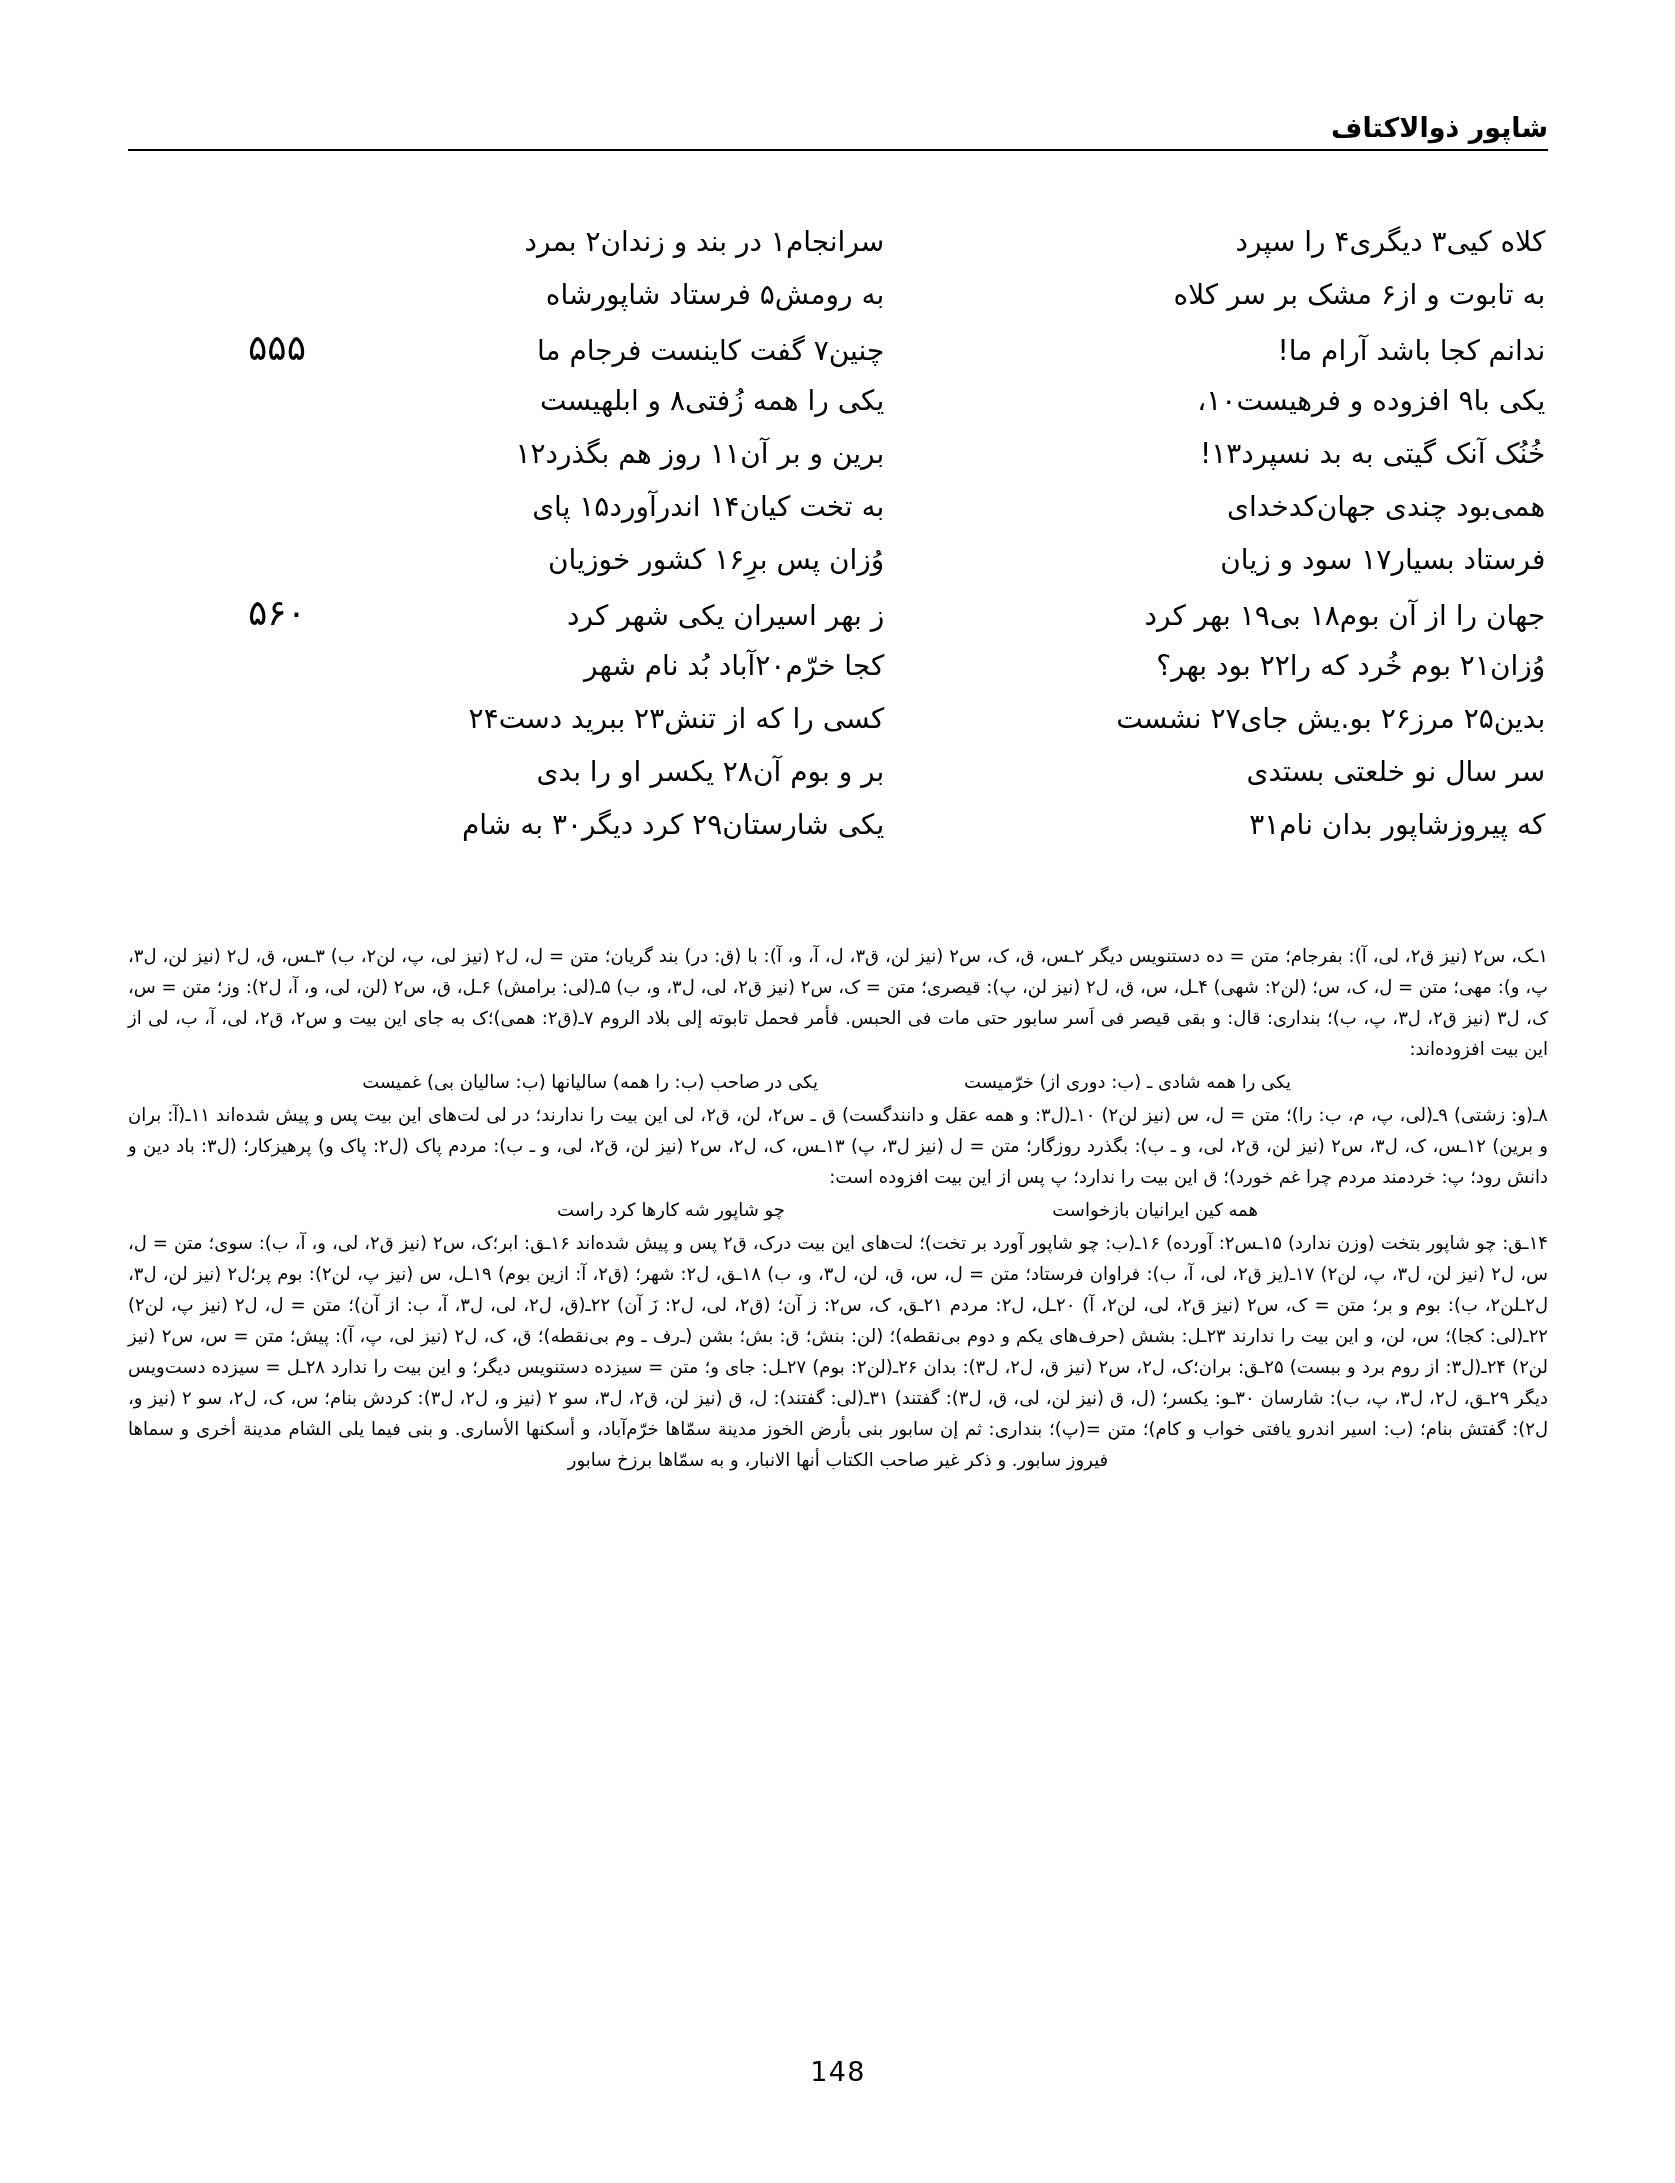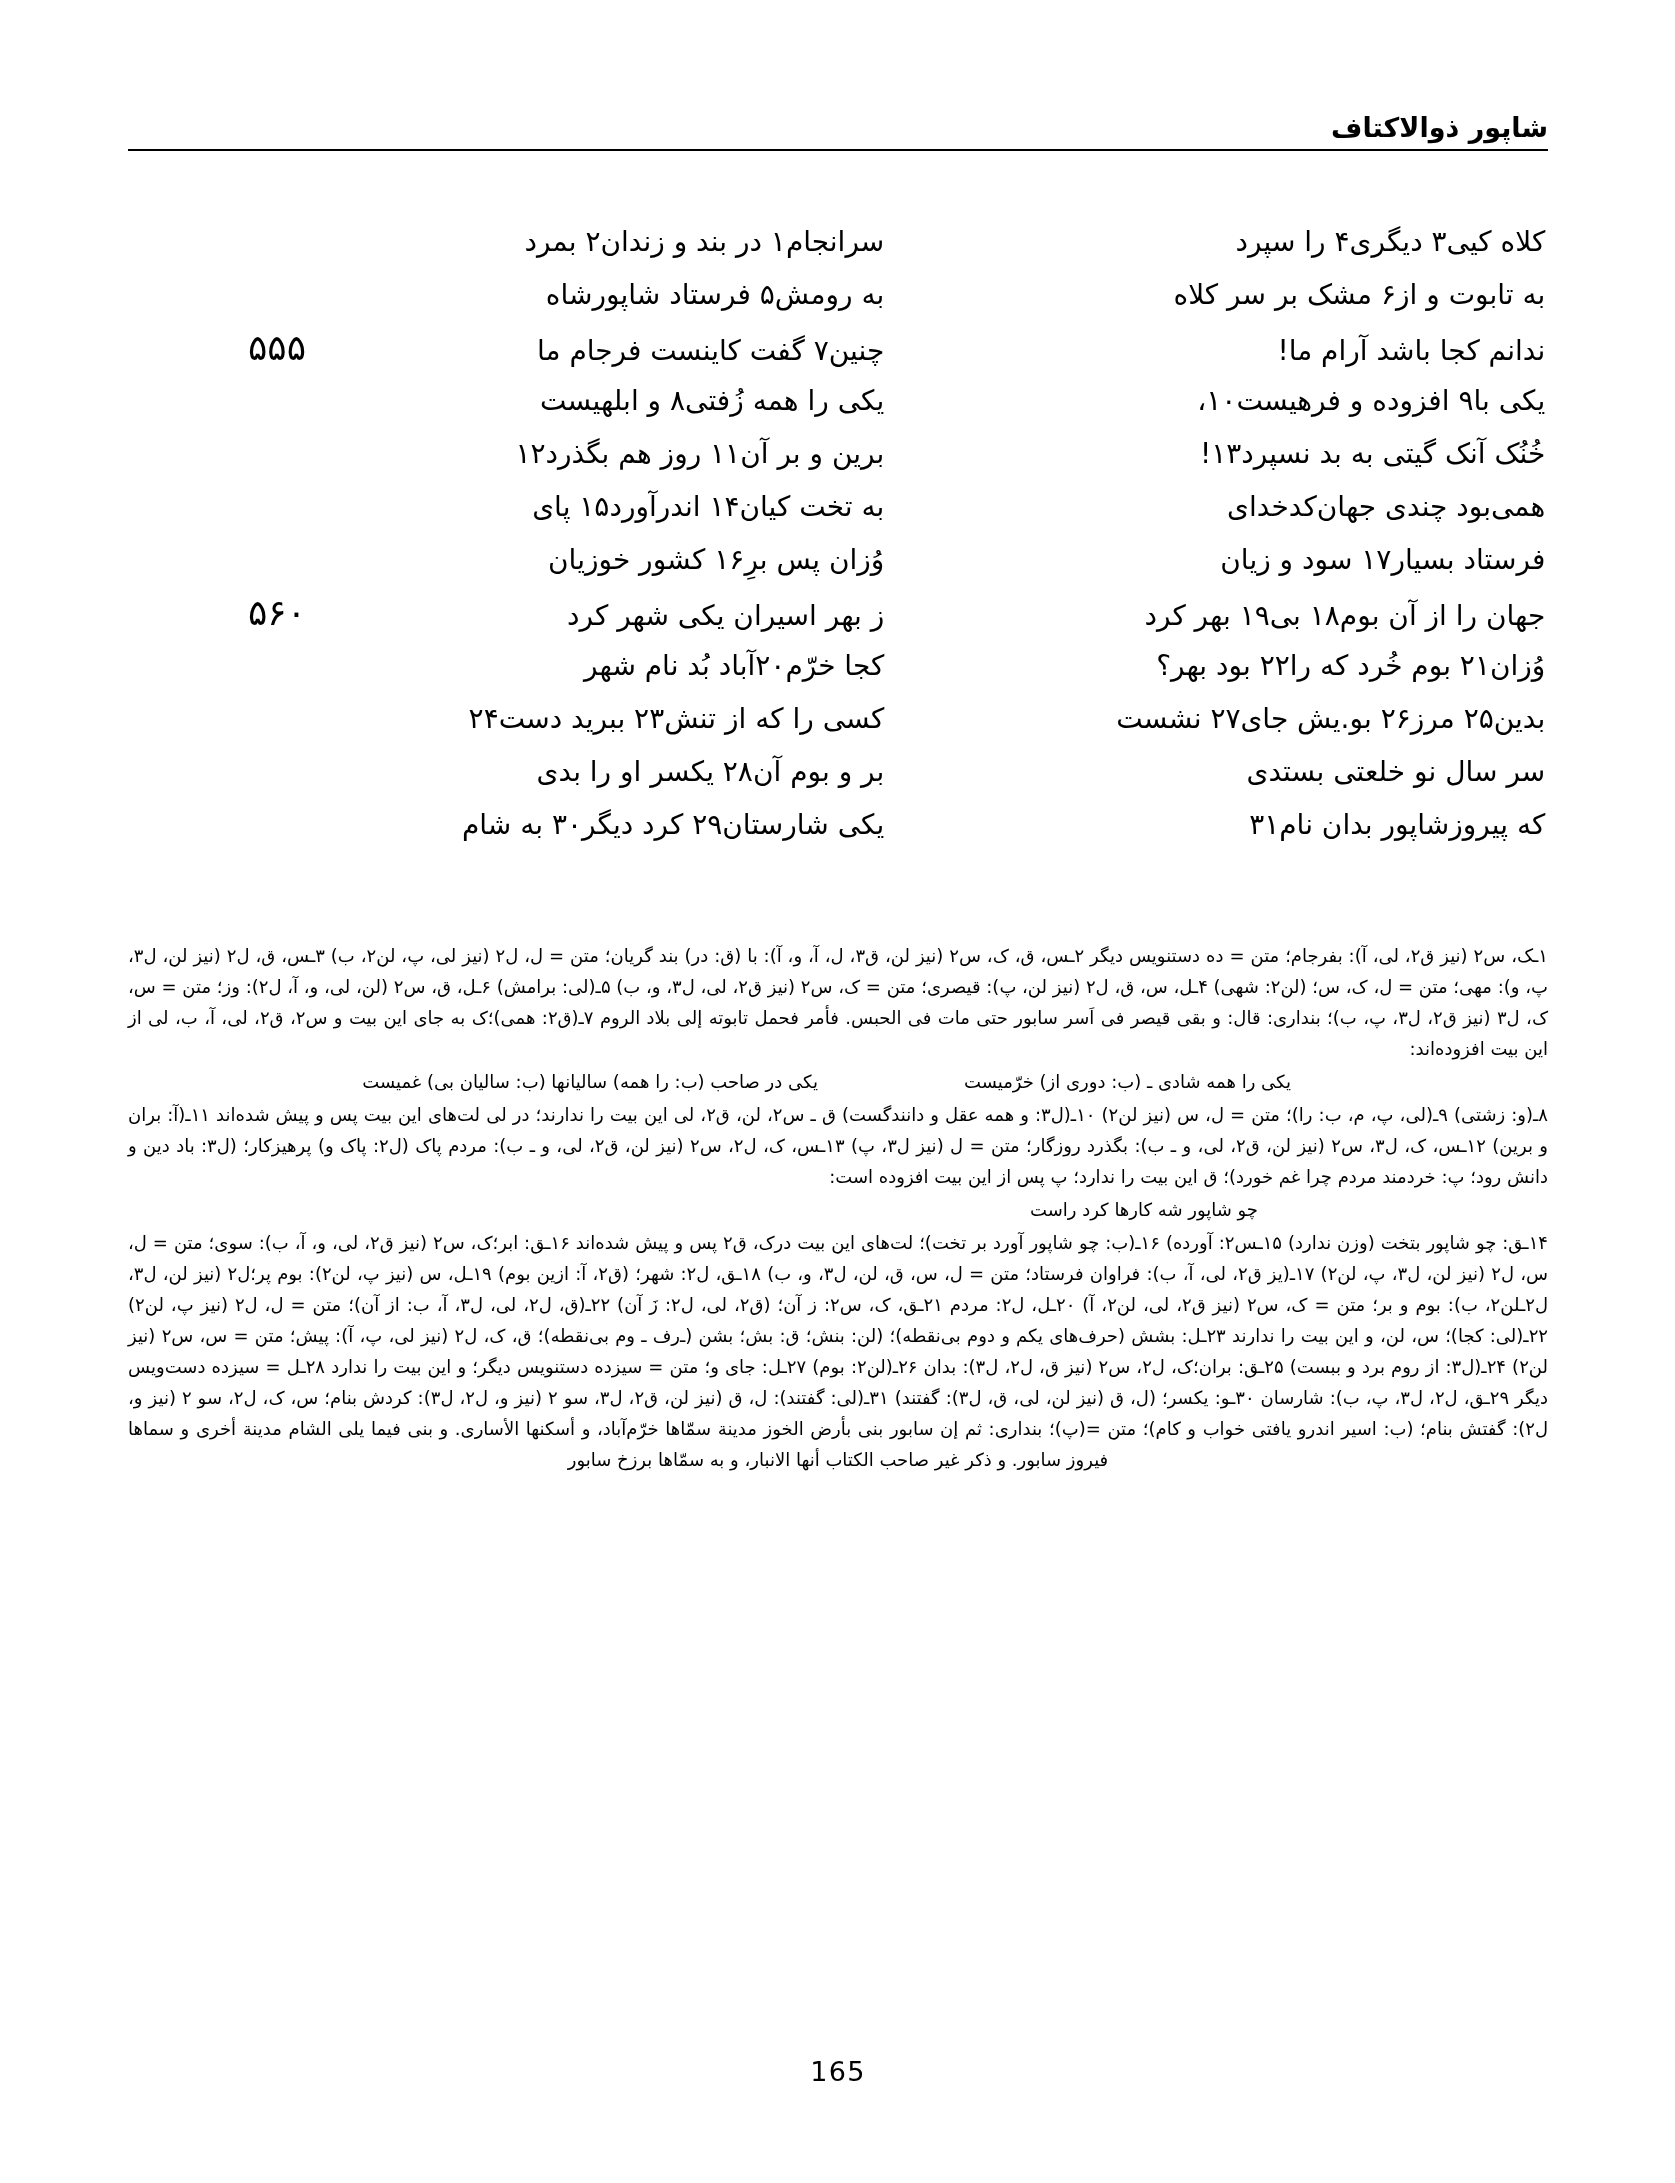--- a/index.html
+++ b/index.html
@@ -267,23 +267,24 @@
     <p class="app-para">۱ـک، س۲ (نیز ق۲، لی، آ): بفرجام؛ متن = ده دستنویس دیگر   ۲ـس، ق، ک، س۲ (نیز لن، ق۳، ل، آ، و، آ): با (ق: در) بند گریان؛ متن = ل، ل۲ (نیز لی، پ، لن۲، ب)   ۳ـس، ق، ل۲ (نیز لن، ل۳، پ، و): مهی؛ متن = ل، ک، س؛ (لن۲: شهی)   ۴ـل، س، ق، ل۲ (نیز لن، پ): قیصری؛ متن = ک، س۲ (نیز ق۲، لی، ل۳، و، ب)   ۵ـ(لی: برامش)   ۶ـل، ق، س۲ (لن، لی، و، آ، ل۲): وز؛ متن = س، ک، ل۳ (نیز ق۲، ل۳، پ، ب)؛ بنداری: قال: و بقی قیصر فی اَسر سابور حتی مات فی الحبس. فأمر فحمل تابوته إلی بلاد الروم   ۷ـ(ق۲: همی)؛ک به جای این بیت و س۲، ق۲، لی، آ، ب، لی از این بیت افزوده‌اند:</p>
 
     <div class="inset-couplet i-1">
       <div class="ih">یکی را همه شادی ـ (ب: دوری از) خرّمیست</div>
       <div class="ih">یکی در صاحب (ب: را همه) سالیانها (ب: سالیان بی) غمیست</div>
     </div>
 
     <p class="app-para">۸ـ(و: زشتی)   ۹ـ(لی، پ، م، ب: را)؛ متن = ل، س (نیز لن۲)   ۱۰ـ(ل۳: و همه عقل و دانندگست)   ق ـ س۲، لن، ق۲، لی این بیت را ندارند؛ در لی لت‌های این بیت پس و پیش شده‌اند   ۱۱ـ(آ: بران و برین)   ۱۲ـس، ک، ل۳، س۲ (نیز لن، ق۲، لی، و ـ ب): بگذرد روزگار؛ متن = ل (نیز ل۳، پ)   ۱۳ـس، ک، ل۲، س۲ (نیز لن، ق۲، لی، و ـ ب): مردم پاک (ل۲: پاک و) پرهیزکار؛ (ل۳: باد دین و دانش رود؛ پ: خردمند مردم چرا غم خورد)؛ ق این بیت را ندارد؛ پ پس از این بیت افزوده است:</p>
 
     <div class="inset-couplet i-2">
+      <div class="ih">همه کین ایرانیان بازخواست</div>
       <div class="ih">چو شاپور شه کارها کرد راست</div>
     </div>
 
     <p class="app-para last-center">۱۴ـق: چو شاپور بتخت (وزن ندارد)   ۱۵ـس۲: آورده)   ۱۶ـ(ب: چو شاپور آورد بر تخت)؛ لت‌های این بیت درک، ق۲ پس و پیش شده‌اند   ۱۶ـق: ابر؛ک، س۲ (نیز ق۲، لی، و، آ، ب): سوی؛ متن = ل، س، ل۲ (نیز لن، ل۳، پ، لن۲)   ۱۷ـ(یز ق۲، لی، آ، ب): فراوان فرستاد؛ متن = ل، س، ق، لن، ل۳، و، ب)   ۱۸ـق، ل۲: شهر؛ (ق۲، آ: ازین بوم)   ۱۹ـل، س (نیز پ، لن۲): بوم پر؛ل۲ (نیز لن، ل۳، ل۲ـلن۲، ب): بوم و بر؛ متن = ک، س۲ (نیز ق۲، لی، لن۲، آ)   ۲۰ـل، ل۲: مردم   ۲۱ـق، ک، س۲: ز آن؛ (ق۲، لی، ل۲: زَ آن)   ۲۲ـ(ق، ل۲، لی، ل۳، آ، ب: از آن)؛ متن = ل، ل۲ (نیز پ، لن۲)   ۲۲ـ(لی: کجا)؛ س، لن، و این بیت را ندارند   ۲۳ـل: بشش (حرف‌های یکم و دوم بی‌نقطه)؛ (لن: بنش؛ ق: بش؛ بشن (ـ‌رف ـ وم بی‌نقطه)؛ ق، ک، ل۲ (نیز لی، پ، آ): پیش؛ متن = س، س۲ (نیز لن۲)   ۲۴ـ(ل۳: از روم برد و ببست)   ۲۵ـق: بران؛ک، ل۲، س۲ (نیز ق، ل۲، ل۳): بدان   ۲۶ـ(لن۲: بوم)   ۲۷ـل: جای و؛ متن = سیزده دستنویس دیگر؛ و این بیت را ندارد   ۲۸ـل = سیزده دست‌ویس دیگر   ۲۹ـق، ل۲، ل۳، پ، ب): شارسان   ۳۰ـو: یکسر؛ (ل، ق (نیز لن، لی، ق، ل۳): گفتند)   ۳۱ـ(لی: گفتند): ل، ق (نیز لن، ق۲، ل۳، سو ۲ (نیز و، ل۲، ل۳): کردش بنام؛ س، ک، ل۲، سو ۲ (نیز و، ل۲): گفتش بنام؛ (ب: اسیر اندرو یافتی خواب و کام)؛ متن =(پ)؛ بنداری: ثم إن سابور بنی بأرض الخوز مدینة سمّاها خرّم‌آباد، و أسکنها الأساری. و بنی فیما یلی الشام مدینة أخری و سماها فیروز سابور. و ذکر غیر صاحب الکتاب أنها الانبار، و به سمّاها برزخ سابور</p>
 
   </div>
 
-  <div class="folio">165</div>
+  <div class="folio">148</div>
 
 </div>
 
 
 </body></html>

